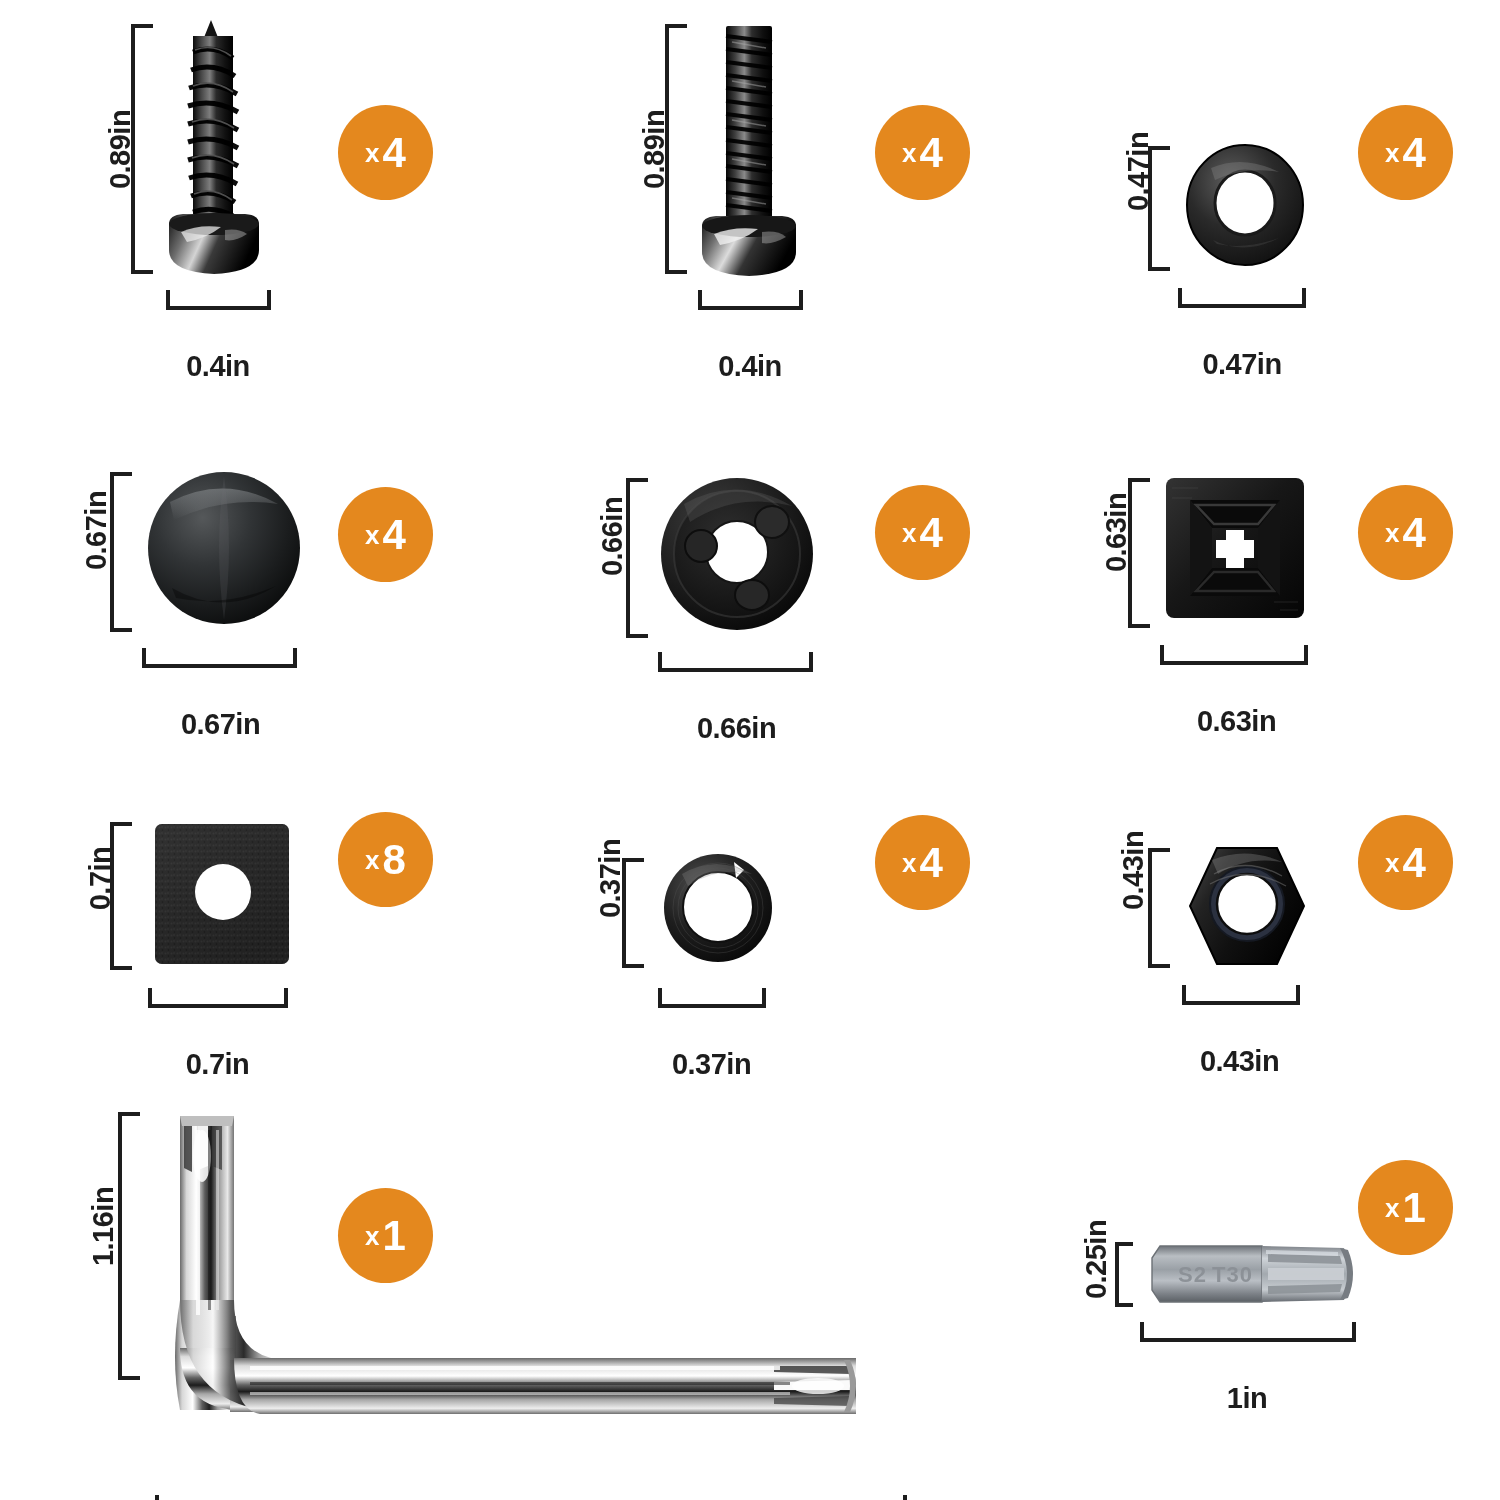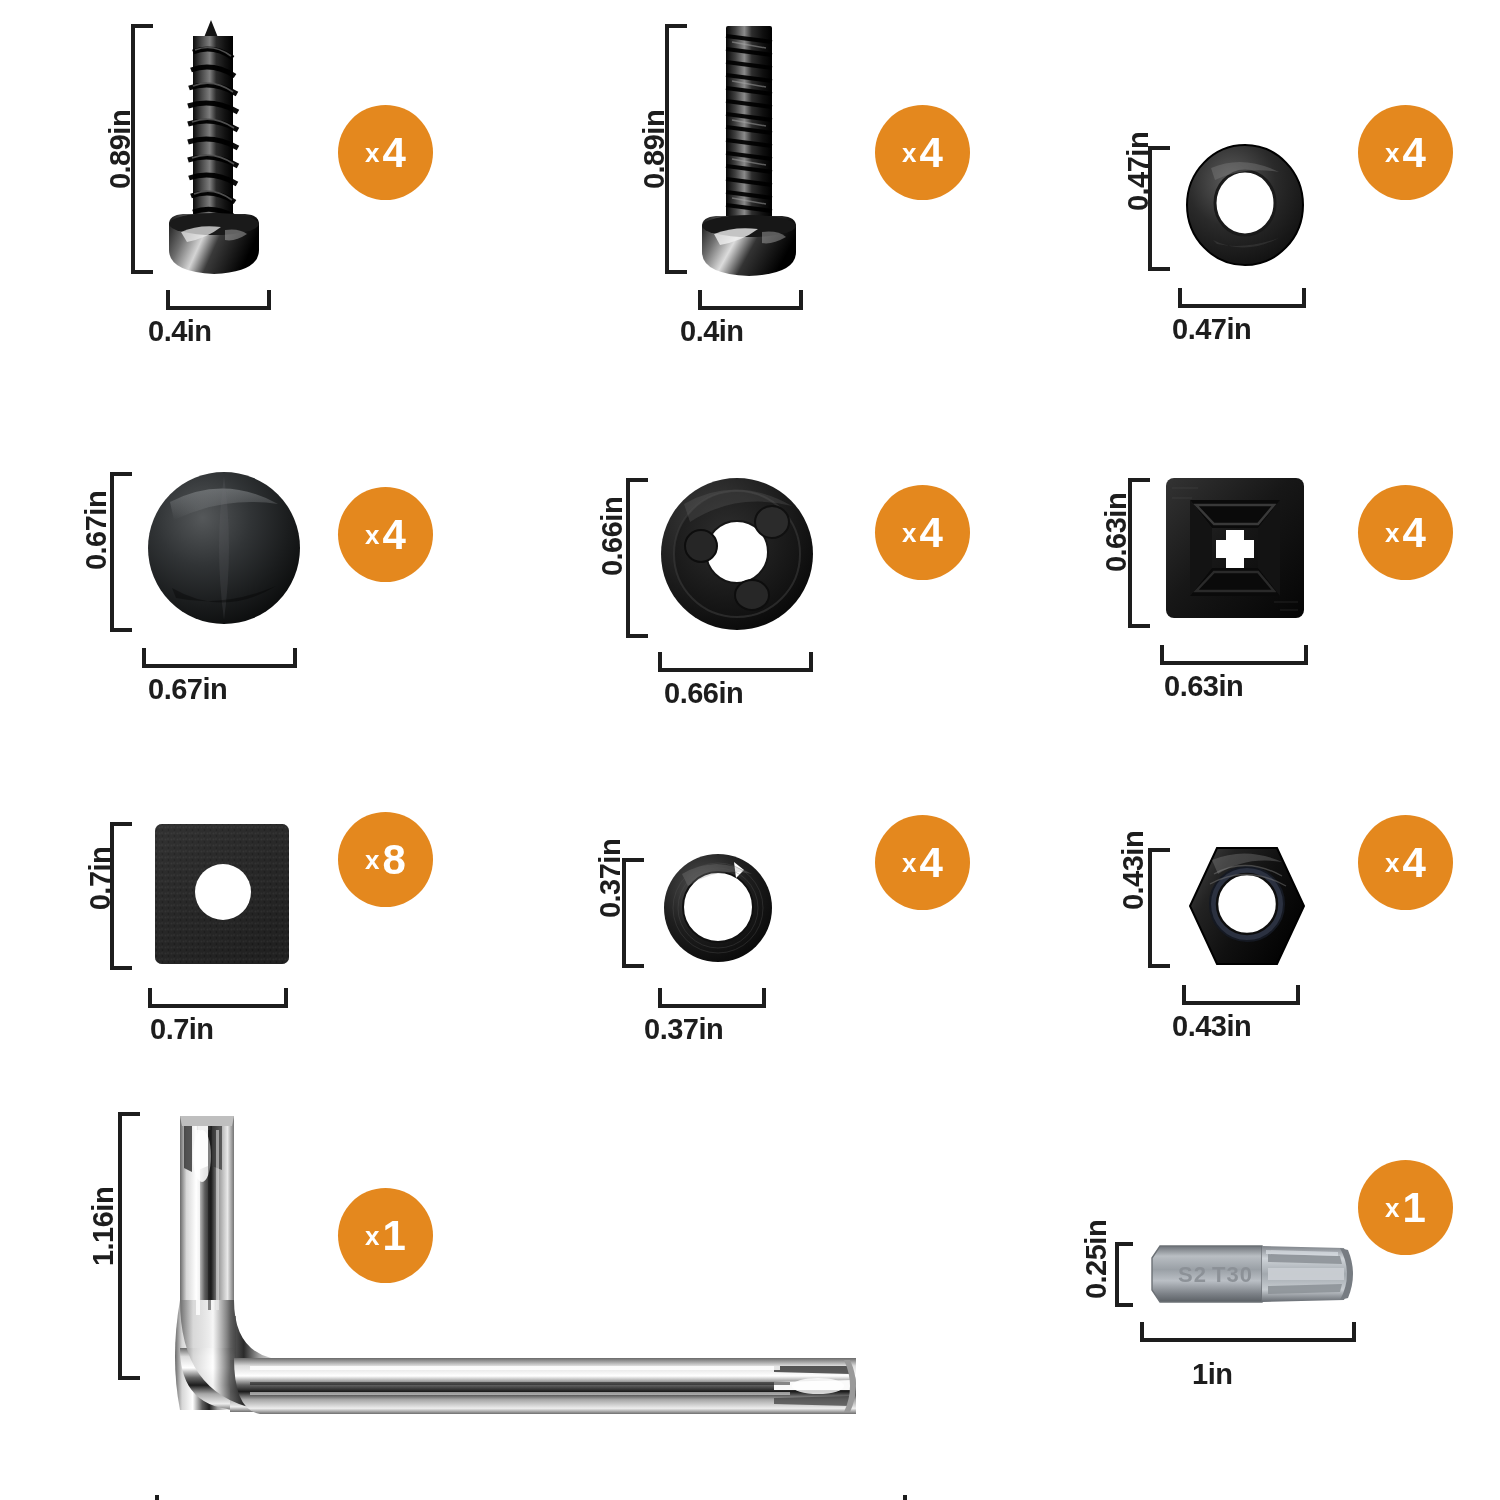--- a/index.html
+++ b/index.html
@@ -34,21 +34,22 @@
     white-space: nowrap;
   }
   .dim-v {
     position: absolute;
     transform: rotate(-90deg);
     transform-origin: 50% 50%;
     text-align: center;
   }
   .dim-h {
     position: absolute;
-    text-align: left;
+    text-align: center;
+    margin-top: 35px;
   }
 
   
   .bracket-v {
     position: absolute;
     border-left: 4px solid #1d1d1d;
     border-top: 4px solid #1d1d1d;
     border-bottom: 4px solid #1d1d1d;
     box-sizing: border-box;
   }
@@ -554,21 +555,21 @@
       <span class="bx">x</span>
       <span class="bn">1</span>
     </div>
   </div>
 
   <div class="cell" style="left:1000px;top:1150px;width:500px;height:350px;">
     <div class="bracket-v" style="left:115px;top:92px;width:18px;height:65px;"></div>
     <div class="dim dim-v" style="left:34px;top:93px;width:125px;font-size:29px;">0.25in</div>
 
     <div class="bracket-h" style="left:140px;top:172px;width:216px;height:20px;"></div>
-    <div class="dim dim-h" style="left:192px;top:208px;width:110px;font-size:29px;">1in</div>
+    <div class="dim dim-h" style="left:192px;top:197px;width:110px;font-size:29px;">1in</div>
 
     <div class="art" style="left:144px;top:90px;">
       <svg width="218" height="70" viewBox="0 0 218 70">
         <defs>
           <linearGradient id="bitBody" x1="0" y1="0" x2="0" y2="1">
             <stop offset="0%" stop-color="#6e7379"></stop>
             <stop offset="18%" stop-color="#b9bec3"></stop>
             <stop offset="42%" stop-color="#9aa0a6"></stop>
             <stop offset="62%" stop-color="#babfc5"></stop>
             <stop offset="85%" stop-color="#7d8288"></stop>

